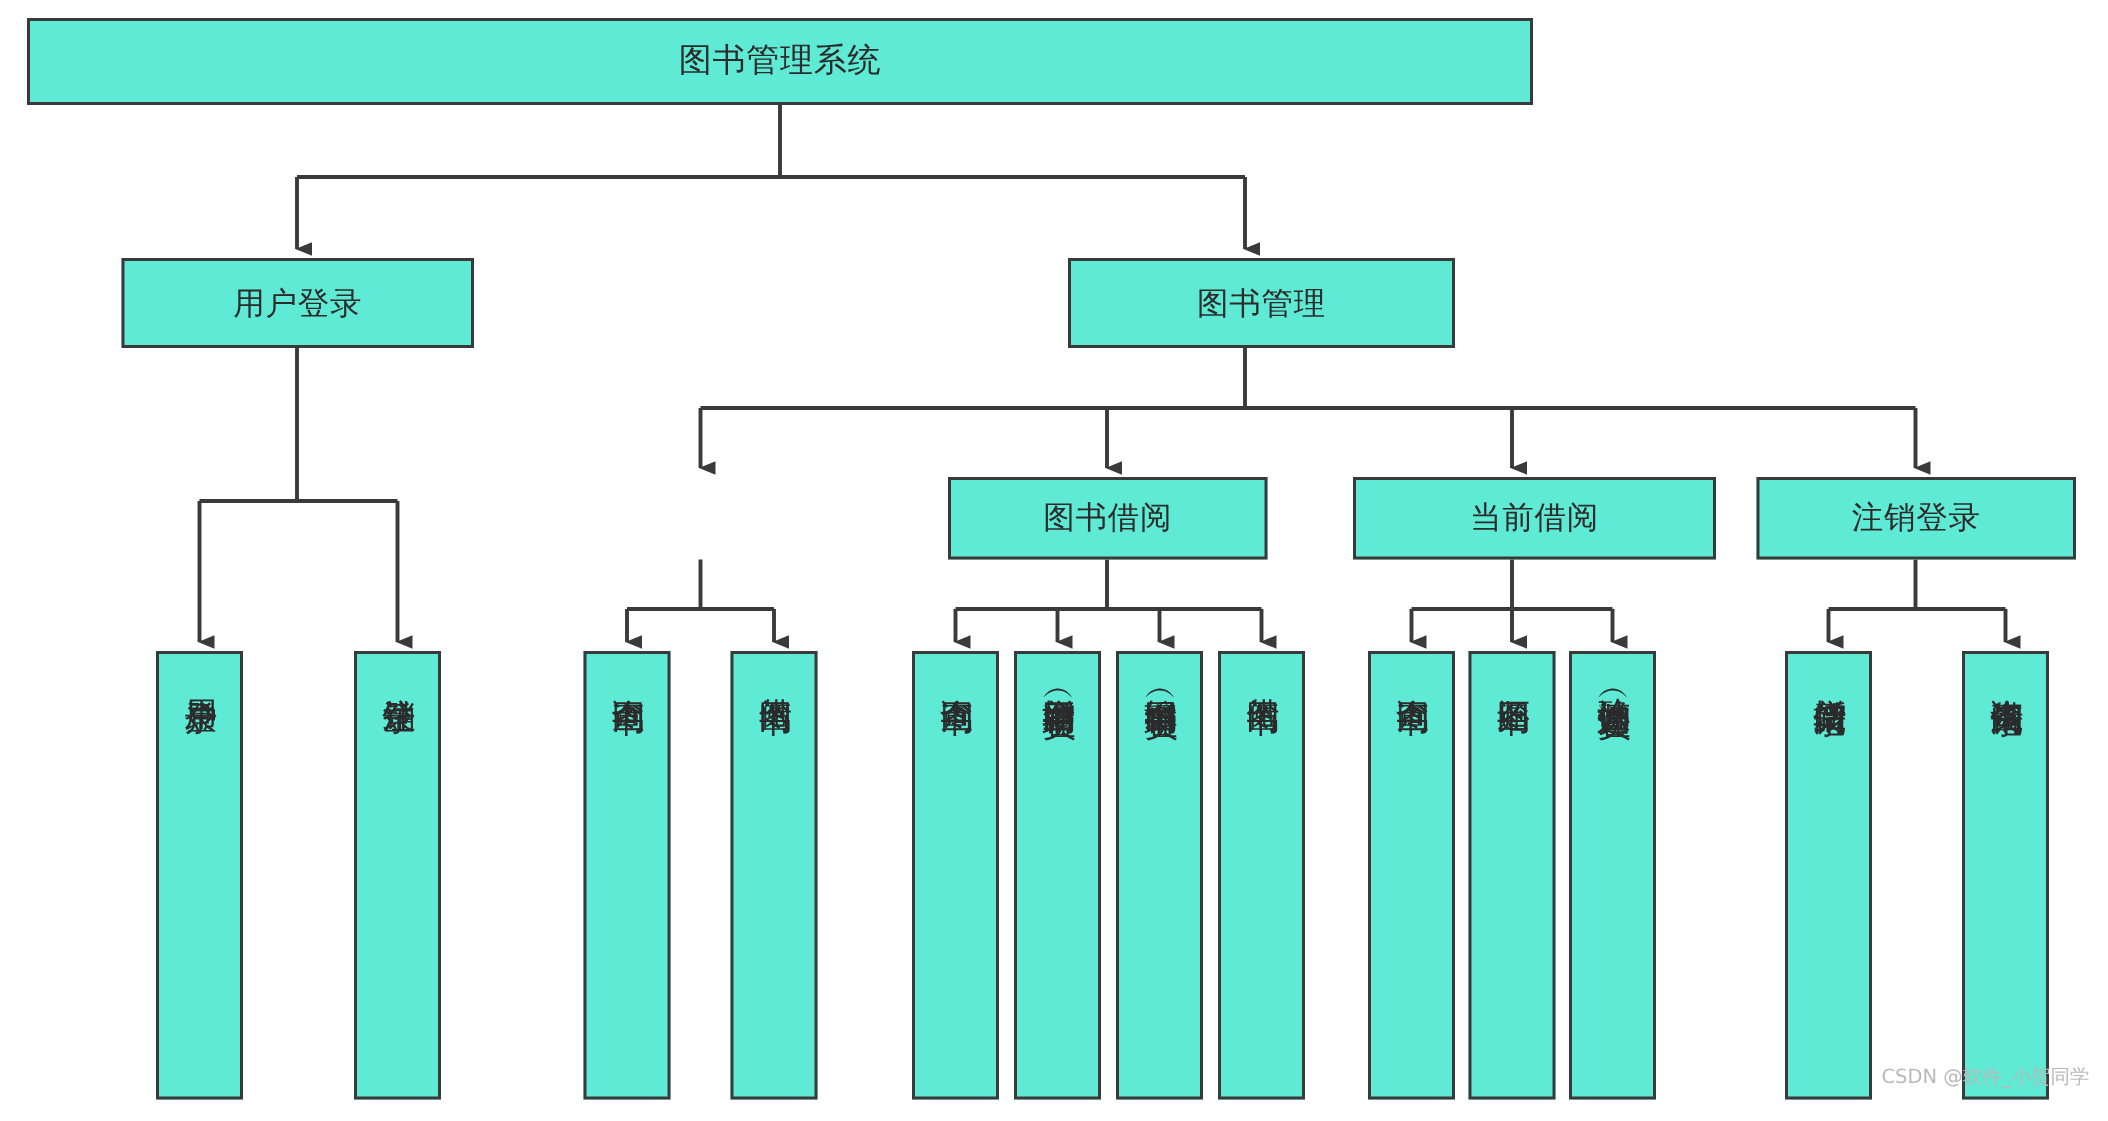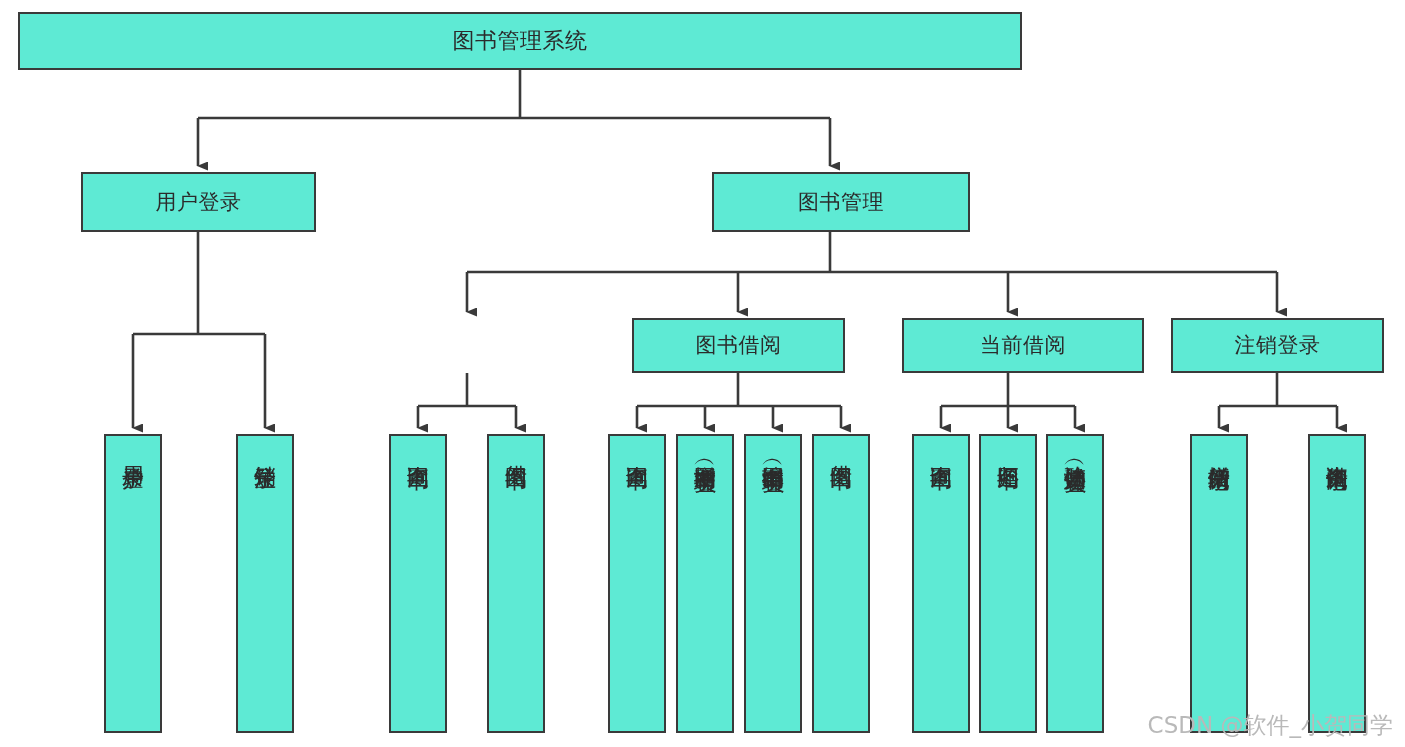--- a/index.html
+++ b/index.html
@@ -53,22 +53,22 @@
     text-orientation: upright;
     font-size: 22px;
     line-height: 1.28;
     letter-spacing: 1px;
     white-space: normal;
     max-height: 280px;
   }
   #watermark {
     position: absolute;
     right: 12px;
-    bottom: 6px;
-    font-size: 23px;
+    bottom: 20px;
+    font-size: 13px;
     color: #b9b9b9;
     z-index: 5;
     white-space: nowrap;
     font-family: "DejaVu Sans", "Liberation Sans", sans-serif;
   }
 </style>
 </head>
 <body>
 
 <div id="diagram-root">

